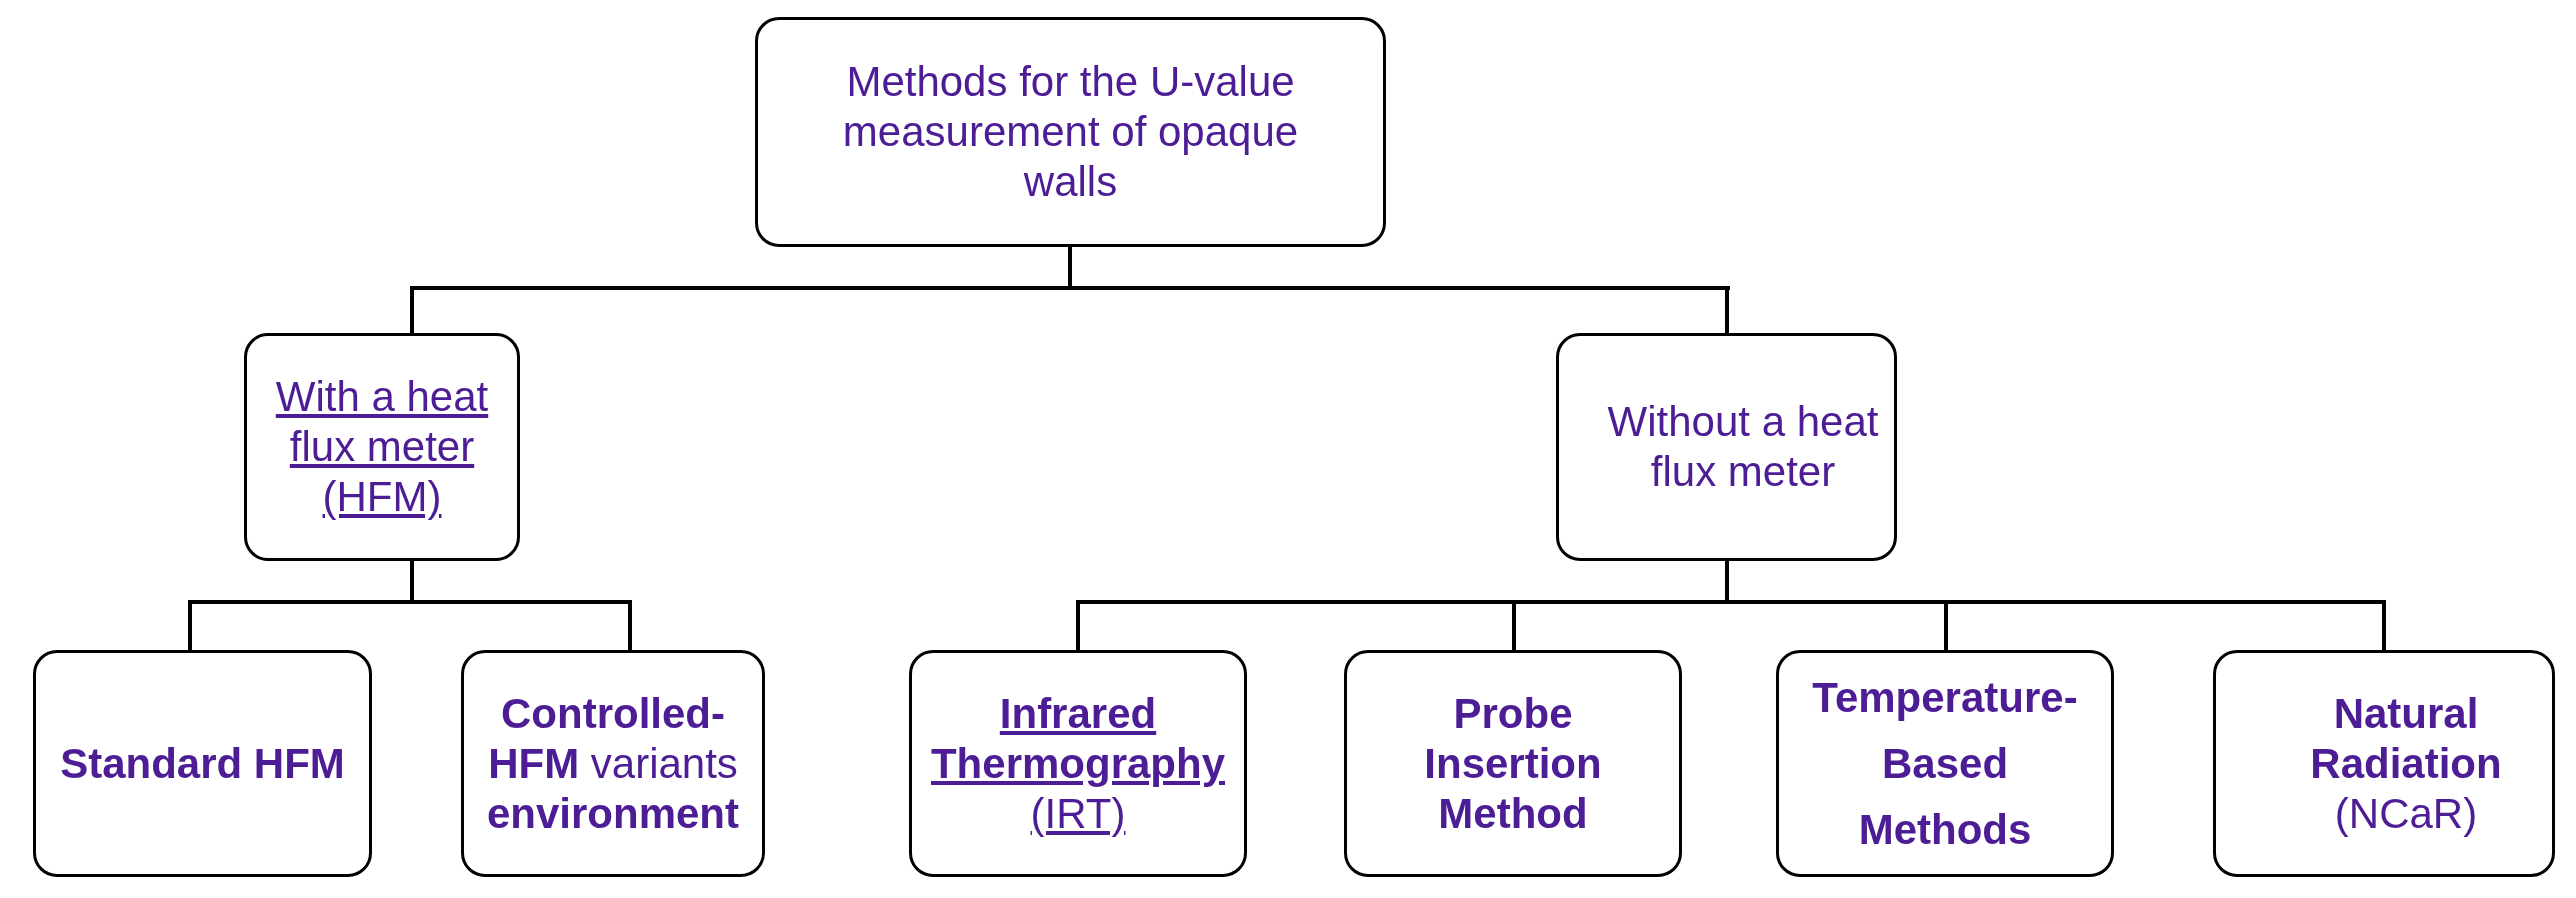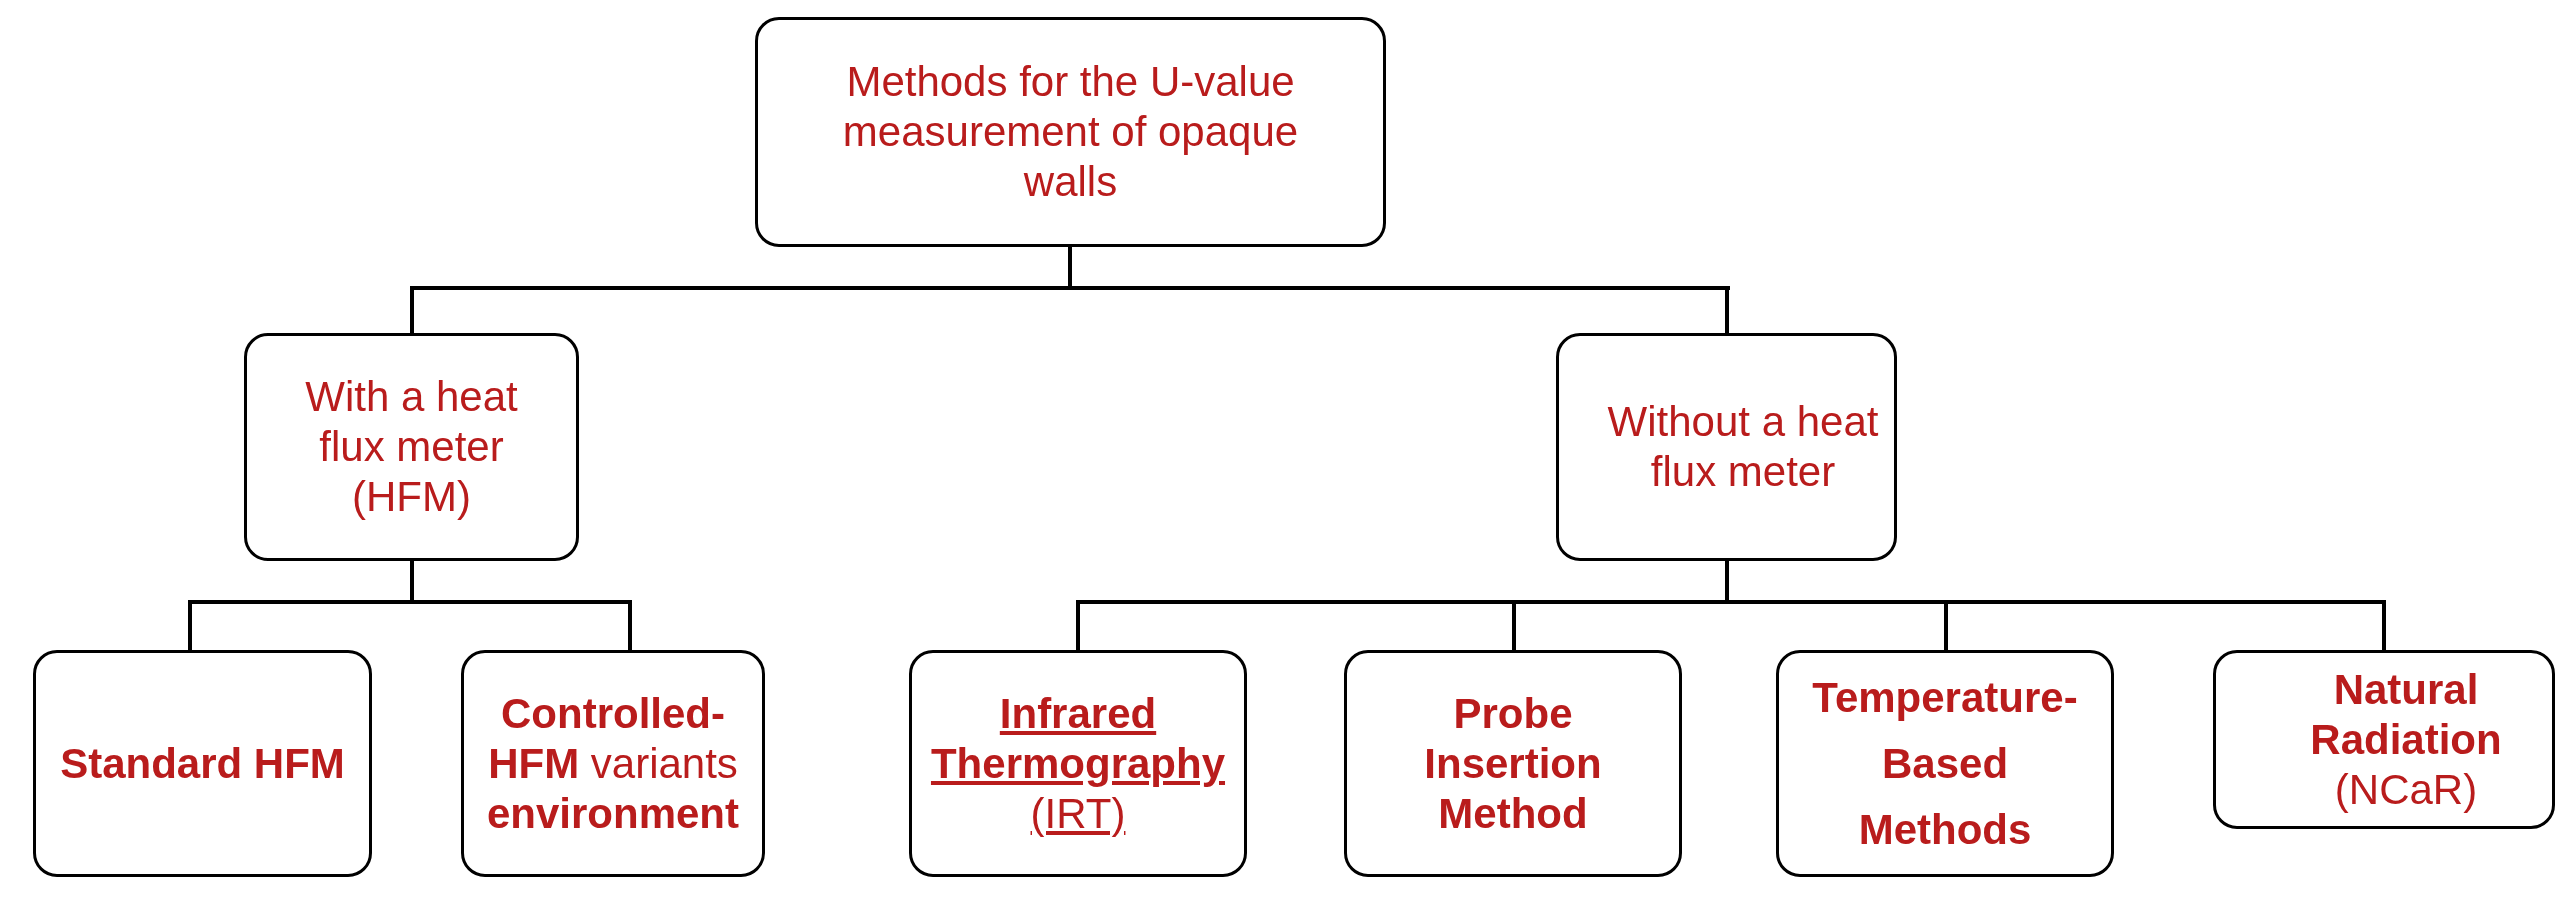--- a/index.html
+++ b/index.html
@@ -7,21 +7,21 @@
     padding: 0;
     background: #ffffff;
   }
   .stage {
     position: relative;
     width: 2576px;
     height: 899px;
     background: #ffffff;
     overflow: hidden;
     font-family: "Liberation Sans", sans-serif;
-    color: #b91c1c;
+    color: #4c1d95;
   }
   .node {
     position: absolute;
     box-sizing: border-box;
     background: #ffffff;
     border: 3.8px solid #000000;
     border-radius: 24px;
     display: flex;
     flex-direction: column;
     justify-content: center;
@@ -61,21 +61,21 @@
   <div class="conn" style="left:1512px; top:600px; width:3.8px; height:53px;"></div>
   <div class="conn" style="left:1944px; top:600px; width:3.8px; height:53px;"></div>
   <div class="conn" style="left:2382px; top:600px; width:3.8px; height:53px;"></div>
 
   <div class="node" style="left:755px; top:16.5px; width:631px; height:230px;">
     <div class="line">Methods for the U-value</div>
     <div class="line">measurement of opaque</div>
     <div class="line">walls</div>
   </div>
 
-  <div class="node" style="left:244px; top:333px; width:335px; height:228px;">
+  <div class="node" style="left:244px; top:333px; width:276px; height:228px;text-decoration:underline;">
     <div class="line">With a heat</div>
     <div class="line">flux meter</div>
     <div class="line">(HFM)</div>
   </div>
 
   <div class="node" style="left:1556px; top:333px; width:341px; height:228px;padding-left:33px;">
     <div class="line">Without a heat</div>
     <div class="line">flux meter</div>
   </div>
 
@@ -100,20 +100,20 @@
     <div class="line">Insertion</div>
     <div class="line">Method</div>
   </div>
 
   <div class="node allbold" style="left:1776px; top:650px; width:338px; height:227px;gap:16px;">
     <div class="line">Temperature-</div>
     <div class="line">Based</div>
     <div class="line">Methods</div>
   </div>
 
-  <div class="node" style="left:2213px; top:650px; width:342px; height:179px;padding-left:44px;">
+  <div class="node" style="left:2213px; top:650px; width:342px; height:227px;padding-left:44px;">
     <div class="line bold">Natural</div>
     <div class="line bold">Radiation</div>
     <div class="line">(NCaR)</div>
   </div>
 
 </div>
 
 
 </body></html>

